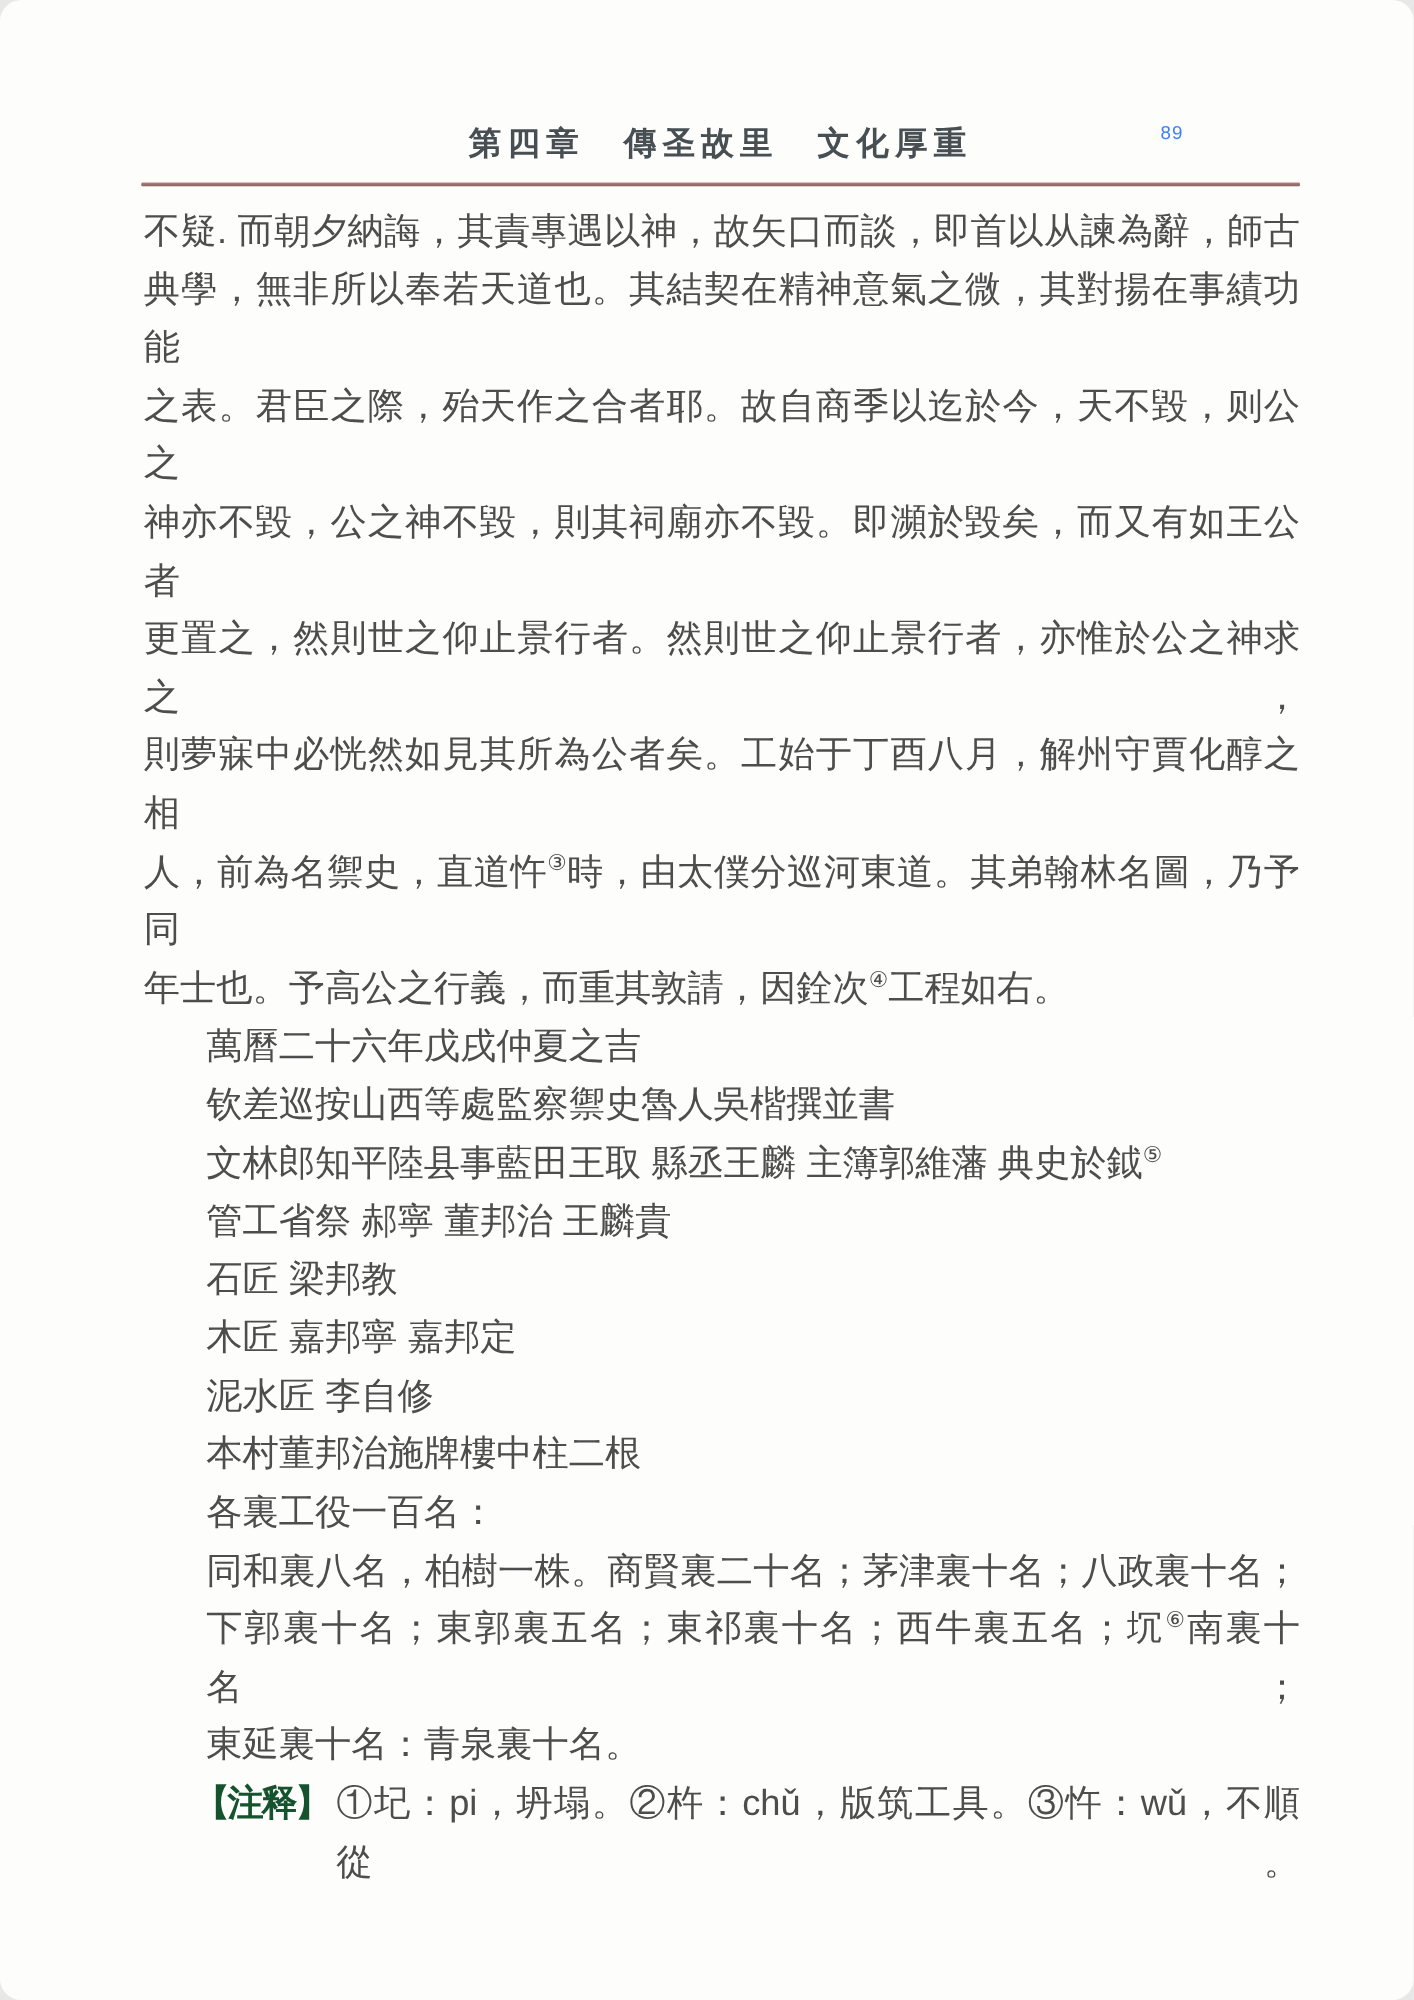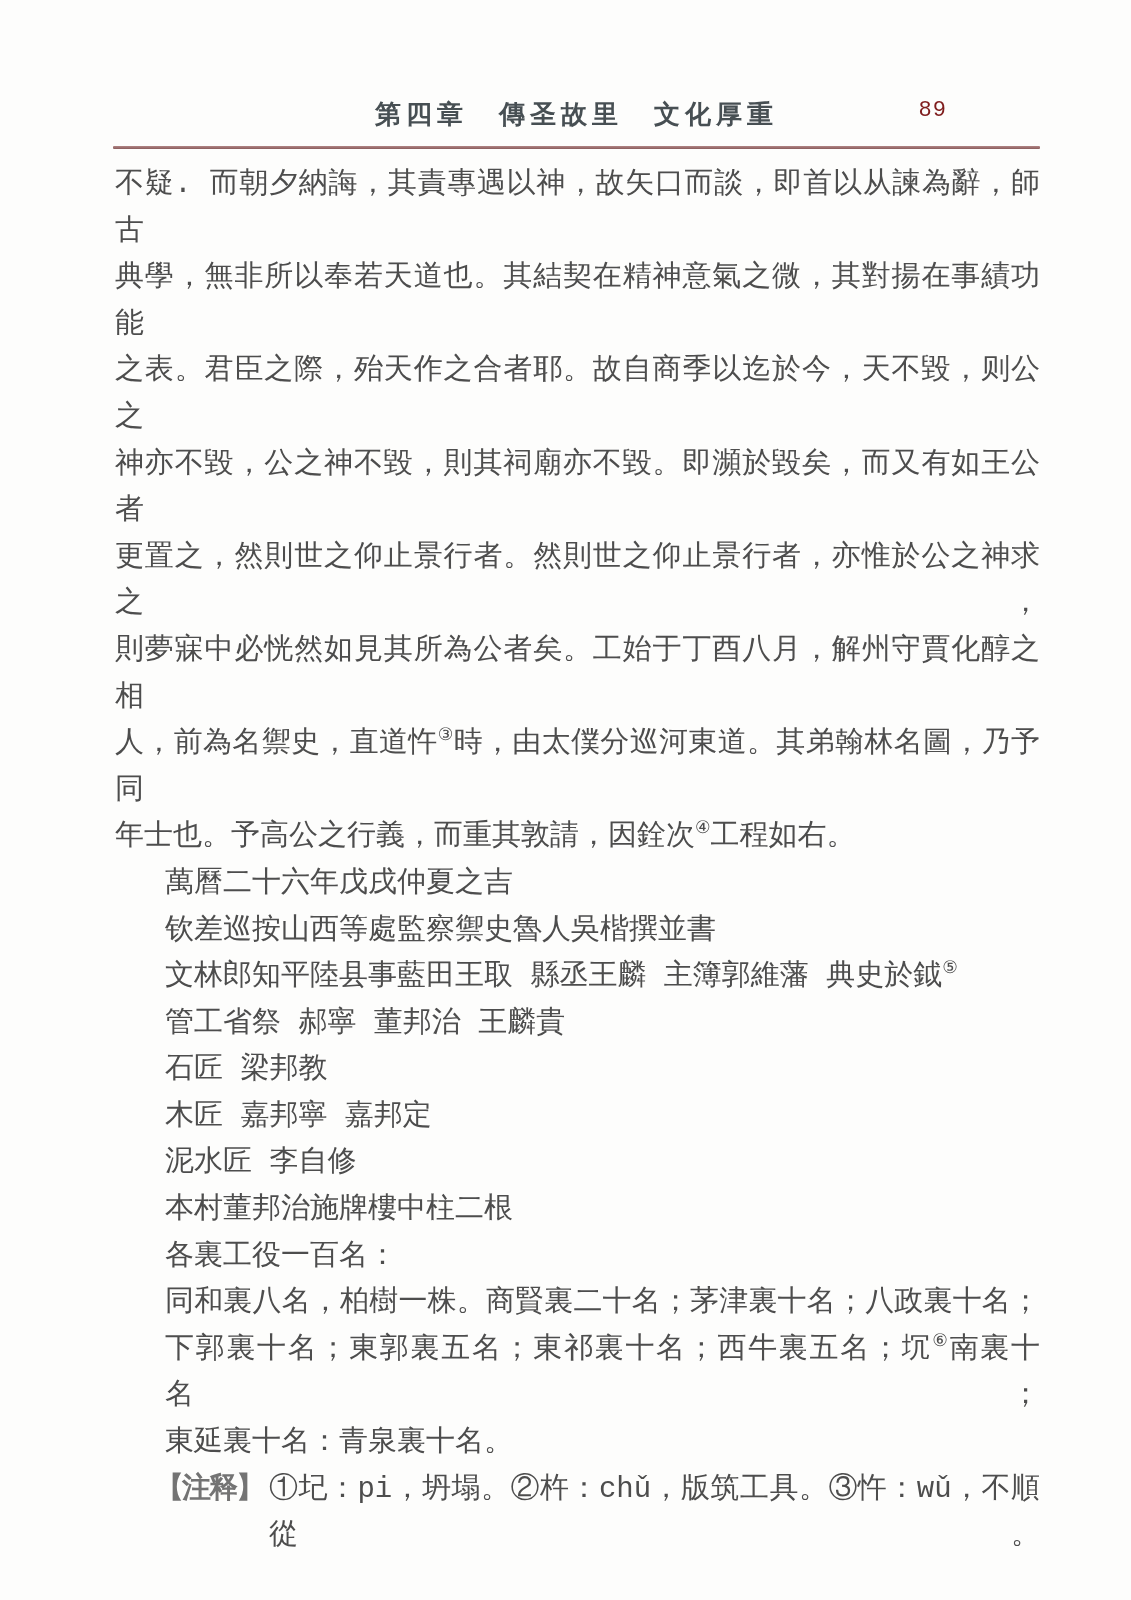--- a/index.html
+++ b/index.html
@@ -2,42 +2,43 @@
 <html><head>
 <meta charset="utf-8">
 <style>
   * { margin:0; padding:0; box-sizing:border-box; }
   html,body { background:#e8e8e8; }
   .page {
     position:relative;
     width:1131px; height:1600px;
     margin:0 auto;
     background:#fdfdfc;
-    font-family:Liberation Mono, monospace;
+    font-family:Liberation Sans, sans-serif;
     color:#4d4d4d;
     overflow:hidden;
+    border-radius:17px;
   }
   .header {
     position:absolute;
     top:97px; left:113px; width:927px;
     height:40px;
   }
   .chapter-title {
     text-align:center;
     font-size:26px;
     font-weight:bold;
     letter-spacing:5px;
     color:#474f53;
   }
   .page-number {
     position:absolute;
     right:93px; top:1px;
-    font-size:22px;
+    font-size:15px;
     letter-spacing:1px;
-    color:#7f1d1d;
+    color:#3b82f6;
     font-weight:normal;
   }
   .header-rule {
     position:absolute;
     top:146px; left:113px; width:927px;
     height:3px;
     background:linear-gradient(to bottom,#b18585,#8a5c5c);
     border-radius:1px;
   }
   .content {
@@ -56,21 +57,21 @@
     vertical-align:super;
     letter-spacing:0;
   }
   .notes {
     display:flex;
     padding-left:40px;
     align-items:flex-start;
   }
   .notes-label {
     font-weight:bold;
-    color:#737373;
+    color:#14532d;
     white-space:nowrap;
     flex:0 0 auto;
     letter-spacing:-2px;
     padding-right:6px;
   }
   .notes-body { flex:1 1 auto; }
   .note-line { text-align:justify; text-align-last:justify; text-justify:inter-character; }
 </style>
 </head>
 <body>

